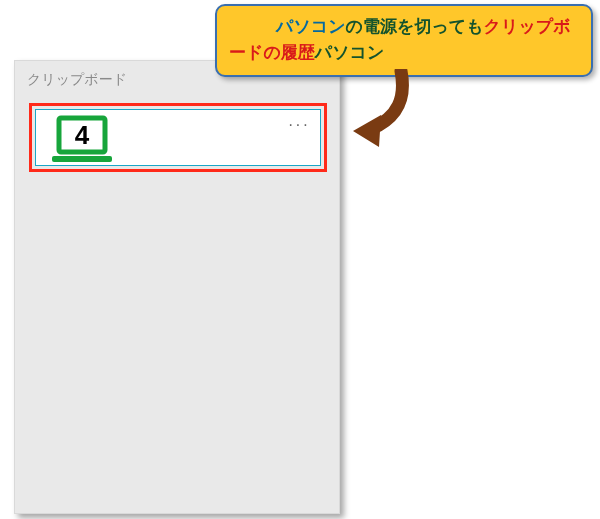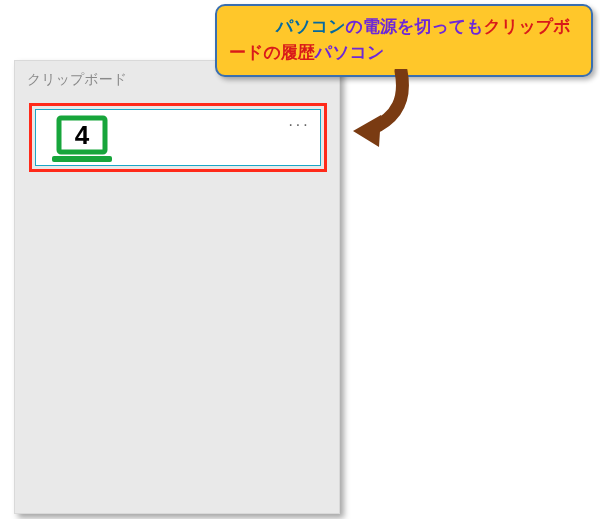--- a/index.html
+++ b/index.html
@@ -30,21 +30,21 @@
   }
   .callout{
     position:absolute;left:215px;top:4px;width:378px;
     background:#ffc72a;border:2px solid #3a6fb0;border-radius:10px;
     padding:8px 12px 10px;box-sizing:border-box;
     font-size:17px;font-weight:bold;line-height:1.5;
     box-shadow:3px 3px 5px rgba(0,0,0,.3);
   }
   .callout .blue{color:#0369a1;margin-left:47px;}
   .callout .red{color:#d91a1a;}
-  .callout .black{color:#6d28d9;}
+  .callout .black{color:#14532d;}
   .arrow{
     position:absolute;left:351px;top:69px;width:60px;height:80px;
   }
 </style>
 </head>
 <body>
 
 <div class="panel">
   <div class="panel-title">クリップボード</div>
 

